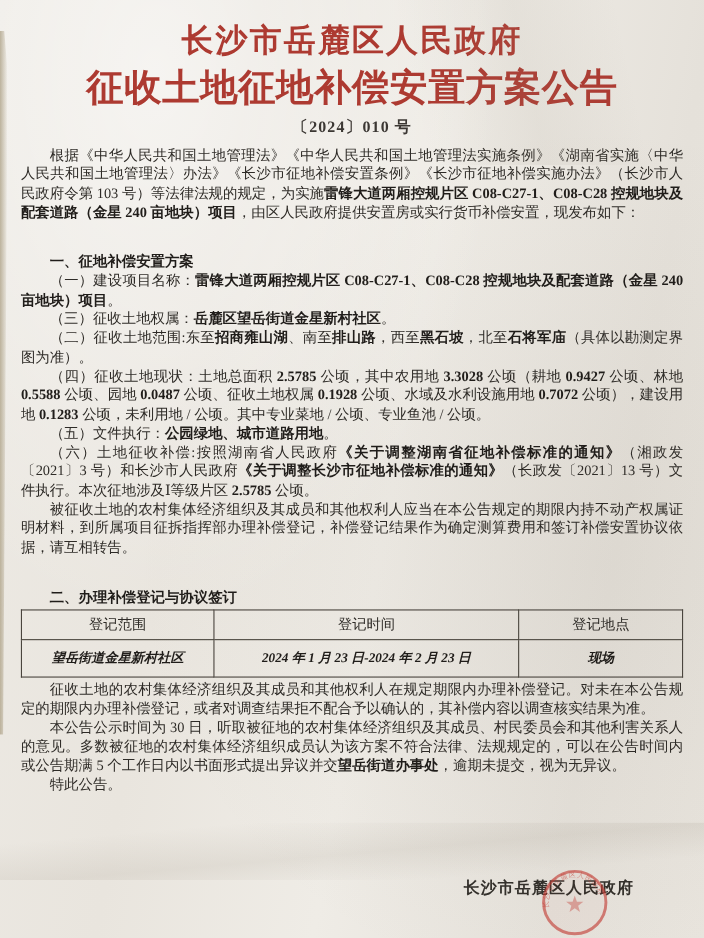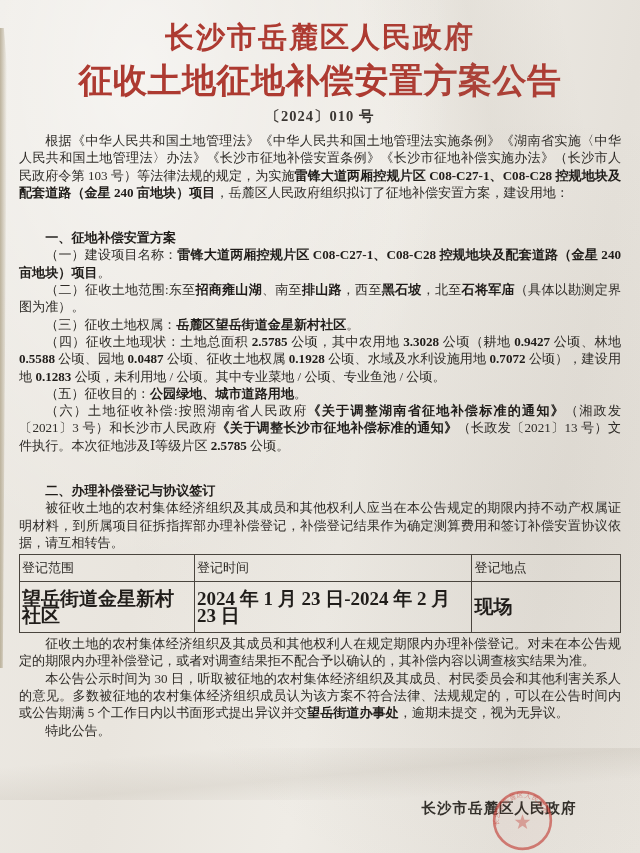--- a/index.html
+++ b/index.html
@@ -55,26 +55,26 @@
     color:var(--ink);
   }
   .para{margin:0;text-indent:2em;}
   .para b{color:#201d1a;}
   .heading{font-weight:bold;color:#201d1a;margin-top:28px;}
   .reg-table{
     width:100%;border-collapse:collapse;margin:3px 0 2px 0;
     table-layout:fixed;
   }
   .reg-table th,.reg-table td{
-    border:1px solid #4a453e;text-align:left;vertical-align:middle;
+    border:1px solid #4a453e;text-align:center;vertical-align:middle;
     color:var(--ink);
     margin-top:31px;
   }
   .reg-table th{font-weight:normal;font-size:13px;padding:4px 2px;}
-  .reg-table td{font-weight:bold;font-size:19px;padding:8px 2px;color:#201d1a;}
+  .reg-table td{font-weight:bold;font-size:12px;padding:8px 2px;color:#201d1a;font-style:italic;}
   .reg-table th:nth-child(1),.reg-table td:nth-child(1){width:29%;}
   .reg-table th:nth-child(2),.reg-table td:nth-child(2){width:46.5%;}
   .reg-table th:nth-child(3),.reg-table td:nth-child(3){width:24.5%;}
   .signature{
     position:absolute;top:796px;right:26px;width:230px;
     text-align:center;font-size:14.5px;line-height:25px;font-weight:bold;
     color:#33302b;letter-spacing:1px;
   }
   .seal{
     position:absolute;left:491px;top:789px;width:63px;height:63px;
@@ -89,30 +89,30 @@
   <div class="crease-top"></div>
   <div class="crease-bottom"></div>
 
   <div class="header">
     <div class="title-l1">长沙市岳麓区人民政府</div>
     <div class="title-l2">征收土地征地补偿安置方案公告</div>
     <div class="doc-number">〔2024〕010 号</div>
   </div>
 
   <div class="doc-body">
-      <p class="para"><span>根据《中华人民共和国土地管理法》《中华人民共和国土地管理法实施条例》《湖南省实施〈中华人民共和国土地管理法〉办法》《长沙市征地补偿安置条例》《长沙市征地补偿实施办法》（长沙市人民政府令第 103 号）等法律法规的规定，为实施</span><b>雷锋大道两厢控规片区 C08-C27-1、C08-C28 控规地块及配套道路（金星 240 亩地块）项目</b><span>，岳麓区人民政府组织拟订了征地补偿安置方案，建设用地：</span></p>
+      <p class="para"><span>根据《中华人民共和国土地管理法》《中华人民共和国土地管理法实施条例》《湖南省实施〈中华人民共和国土地管理法〉办法》《长沙市征地补偿安置条例》《长沙市征地补偿实施办法》（长沙市人民政府令第 103 号）等法律法规的规定，为实施</span><b>雷锋大道两厢控规片区 C08-C27-1、C08-C28 控规地块及配套道路（金星 240 亩地块）项目</b><span>，由区人民政府提供安置房或实行货币补偿安置，现发布如下：</span></p>
       <p class="para heading"><b>一、征地补偿安置方案</b></p>
       <p class="para"><span>（一）建设项目名称：</span><b>雷锋大道两厢控规片区 C08-C27-1、C08-C28 控规地块及配套道路（金星 240 亩地块）项目</b><span>。</span></p>
+      <p class="para"><span>（三）征收土地权属：</span><b>岳麓区望岳街道金星新村社区</b><span>。</span></p>
       <p class="para"><span>（二）征收土地范围:东至</span><b>招商雍山湖</b><span>、南至</span><b>排山路</b><span>，西至</span><b>黑石坡</b><span>，北至</span><b>石将军庙</b><span>（具体以勘测定界图为准）。</span></p>
-      <p class="para"><span>（三）征收土地权属：</span><b>岳麓区望岳街道金星新村社区</b><span>。</span></p>
       <p class="para"><span>（四）征收土地现状：土地总面积 </span><b>2.5785</b><span> 公顷，其中农用地 </span><b>3.3028</b><span> 公顷（耕地 </span><b>0.9427</b><span> 公顷、林地 </span><b>0.5588</b><span> 公顷、园地 </span><b>0.0487</b><span> 公顷、征收土地权属 </span><b>0.1928</b><span> 公顷、水域及水利设施用地 </span><b>0.7072</b><span> 公顷），建设用地 </span><b>0.1283</b><span> 公顷，未利用地 / 公顷。其中专业菜地 / 公顷、专业鱼池 / 公顷。</span></p>
-      <p class="para"><span>（五）征收目的：</span><b>公园绿地、城市道路用地</b><span>。</span></p>
+      <p class="para"><span>（五）文件执行：</span><b>公园绿地、城市道路用地</b><span>。</span></p>
       <p class="para"><span>（六）土地征收补偿:按照湖南省人民政府</span><b>《关于调整湖南省征地补偿标准的通知》</b><span>（湘政发〔2021〕3 号）和长沙市人民政府</span><b>《关于调整长沙市征地补偿标准的通知》</b><span>（长政发〔2021〕13 号）文件执行。本次征地涉及Ⅰ等级片区 </span><b>2.5785</b><span> 公顷。</span></p>
+      <p class="para"><span>被征收土地的农村集体经济组织及其成员和其他权利人应当在本公告规定的期限内持不动产权属证明材料，到所属项目征拆指挥部办理补偿登记，补偿登记结果作为确定测算费用和签订补偿安置协议依据，请互相转告。</span></p>
       <p class="para heading"><b>二、办理补偿登记与协议签订</b></p>
-      <p class="para"><span>被征收土地的农村集体经济组织及其成员和其他权利人应当在本公告规定的期限内持不动产权属证明材料，到所属项目征拆指挥部办理补偿登记，补偿登记结果作为确定测算费用和签订补偿安置协议依据，请互相转告。</span></p>
       <table class="reg-table">
         <thead>
           <tr>
             <th>登记范围</th>
             <th>登记时间</th>
             <th>登记地点</th>
           </tr>
         </thead>
         <tbody>
           <tr>

